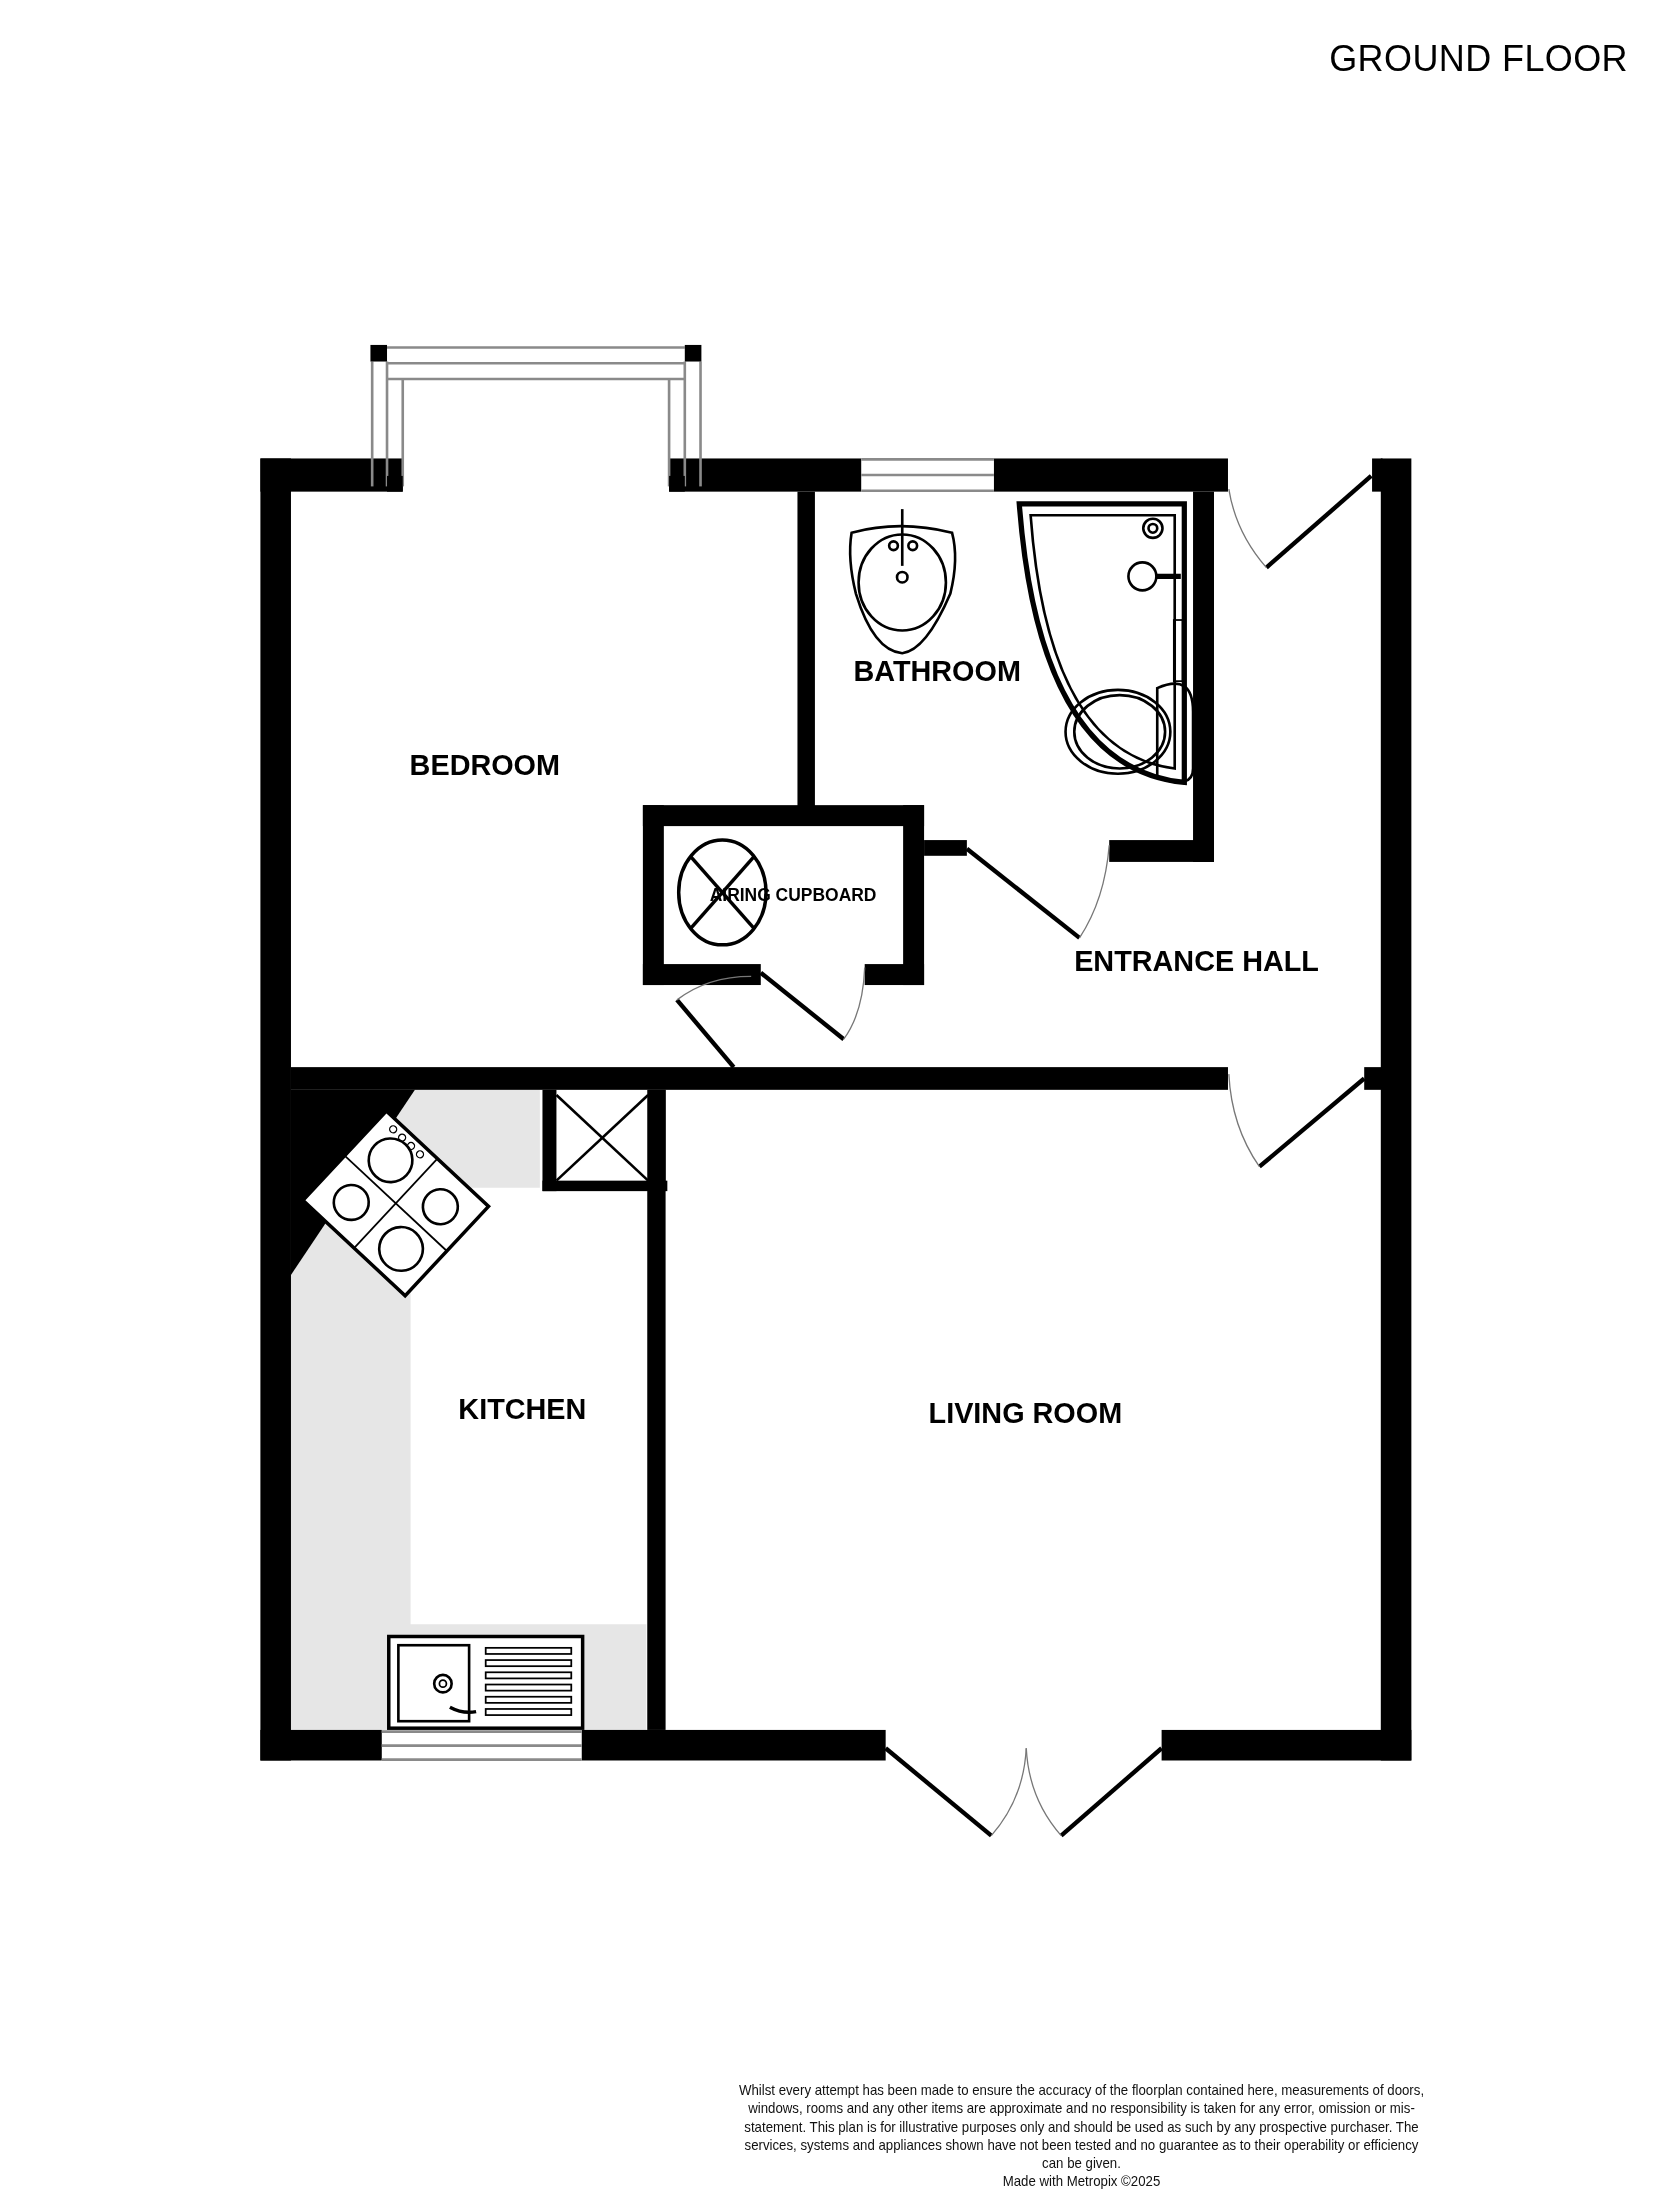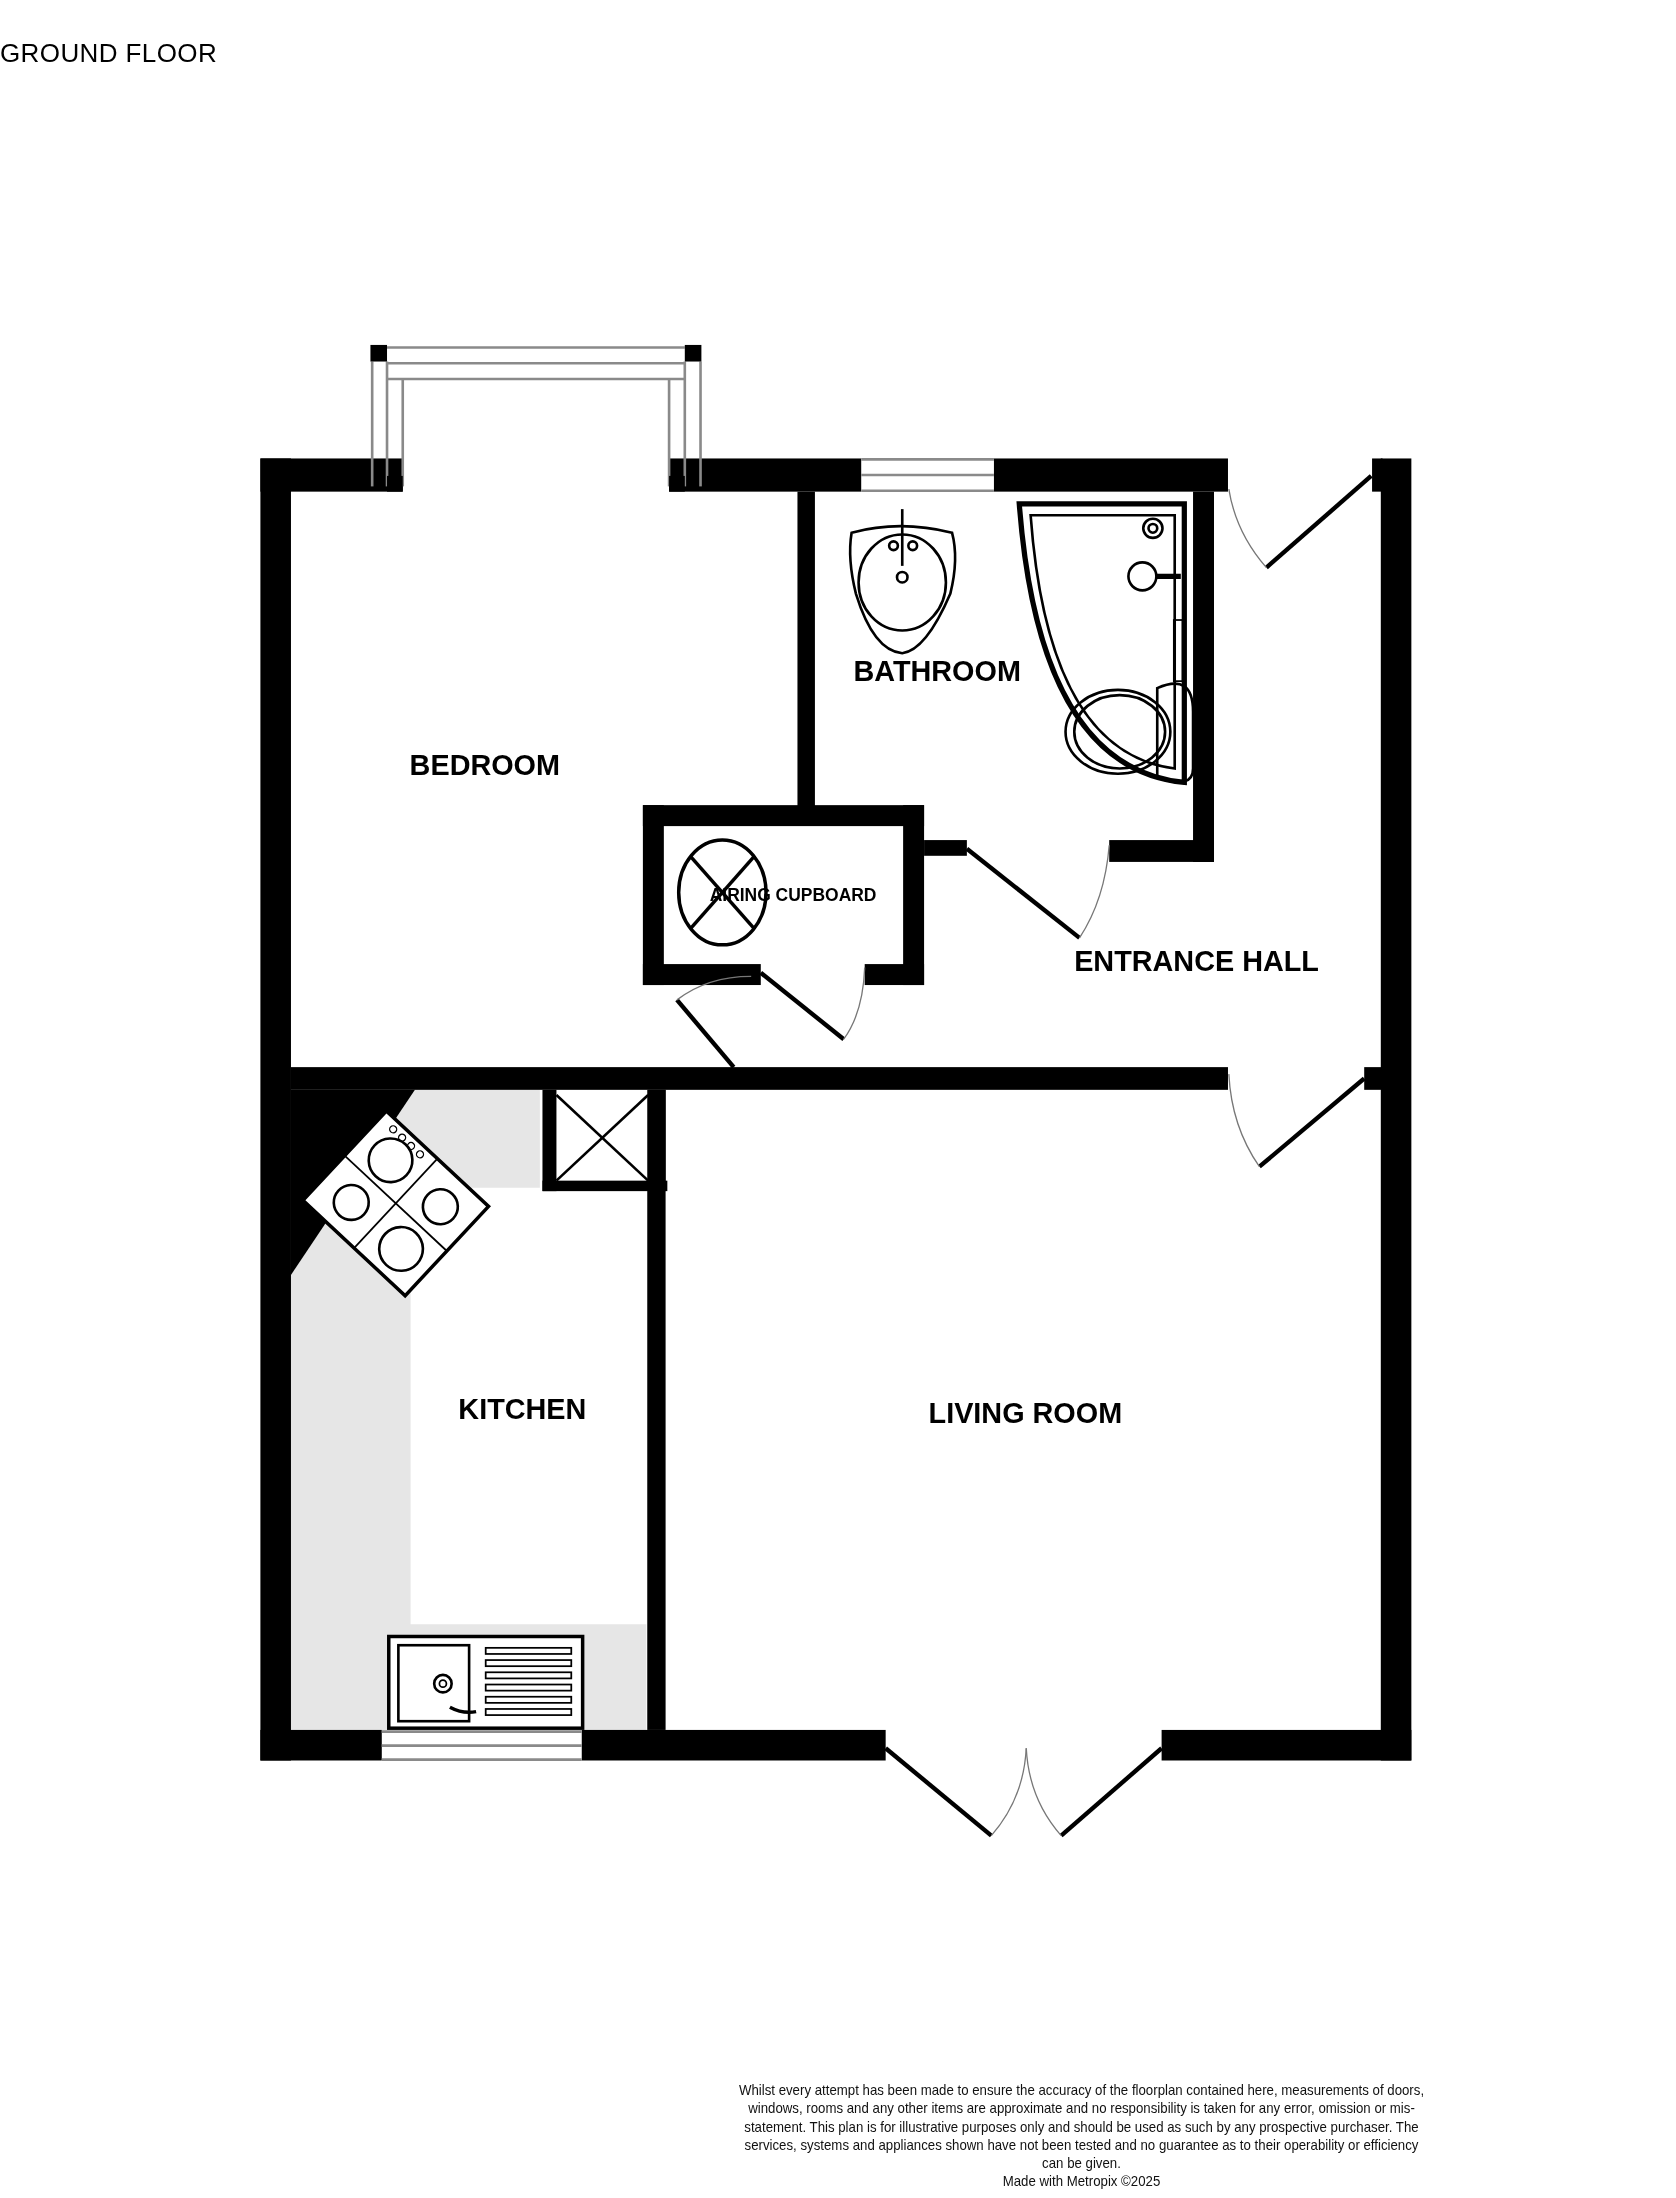--- a/index.html
+++ b/index.html
@@ -1,17 +1,17 @@
 <!DOCTYPE html>
 <html style="font-size:14px"><head>
 <meta charset="utf-8">
 <style>
   html, body { margin: 0; padding: 0; background: #ffffff; }
   body { width: 1677px; height: 2198px; position: relative; overflow: hidden; font-family: "Liberation Sans", sans-serif; }
-  .title { position: absolute; left: 0; width: 1628px; top: 38px; text-align: left; font-size: 26px; color: #000; letter-spacing: 0.4px; }
+  .title { position: absolute; left: 0; width: 1628px; top: 38px; text-align: right; font-size: 36px; color: #000; letter-spacing: 0.4px; }
   #plan { position: absolute; left: 0; top: 0; }
   .room-label { font-family: "Liberation Sans", sans-serif; font-weight: bold; fill: #000; }
   .disclaimer { position: absolute; left: 706px; width: 751px; top: 2081px; text-align: center; font-size: 14.4px; line-height: 18.3px; color: #111; transform: scaleX(0.92); transform-origin: center top; }
   .disclaimer p { margin: 0; }
 </style>
 </head>
 <body>
 
 <div class="title">GROUND FLOOR</div>
 

